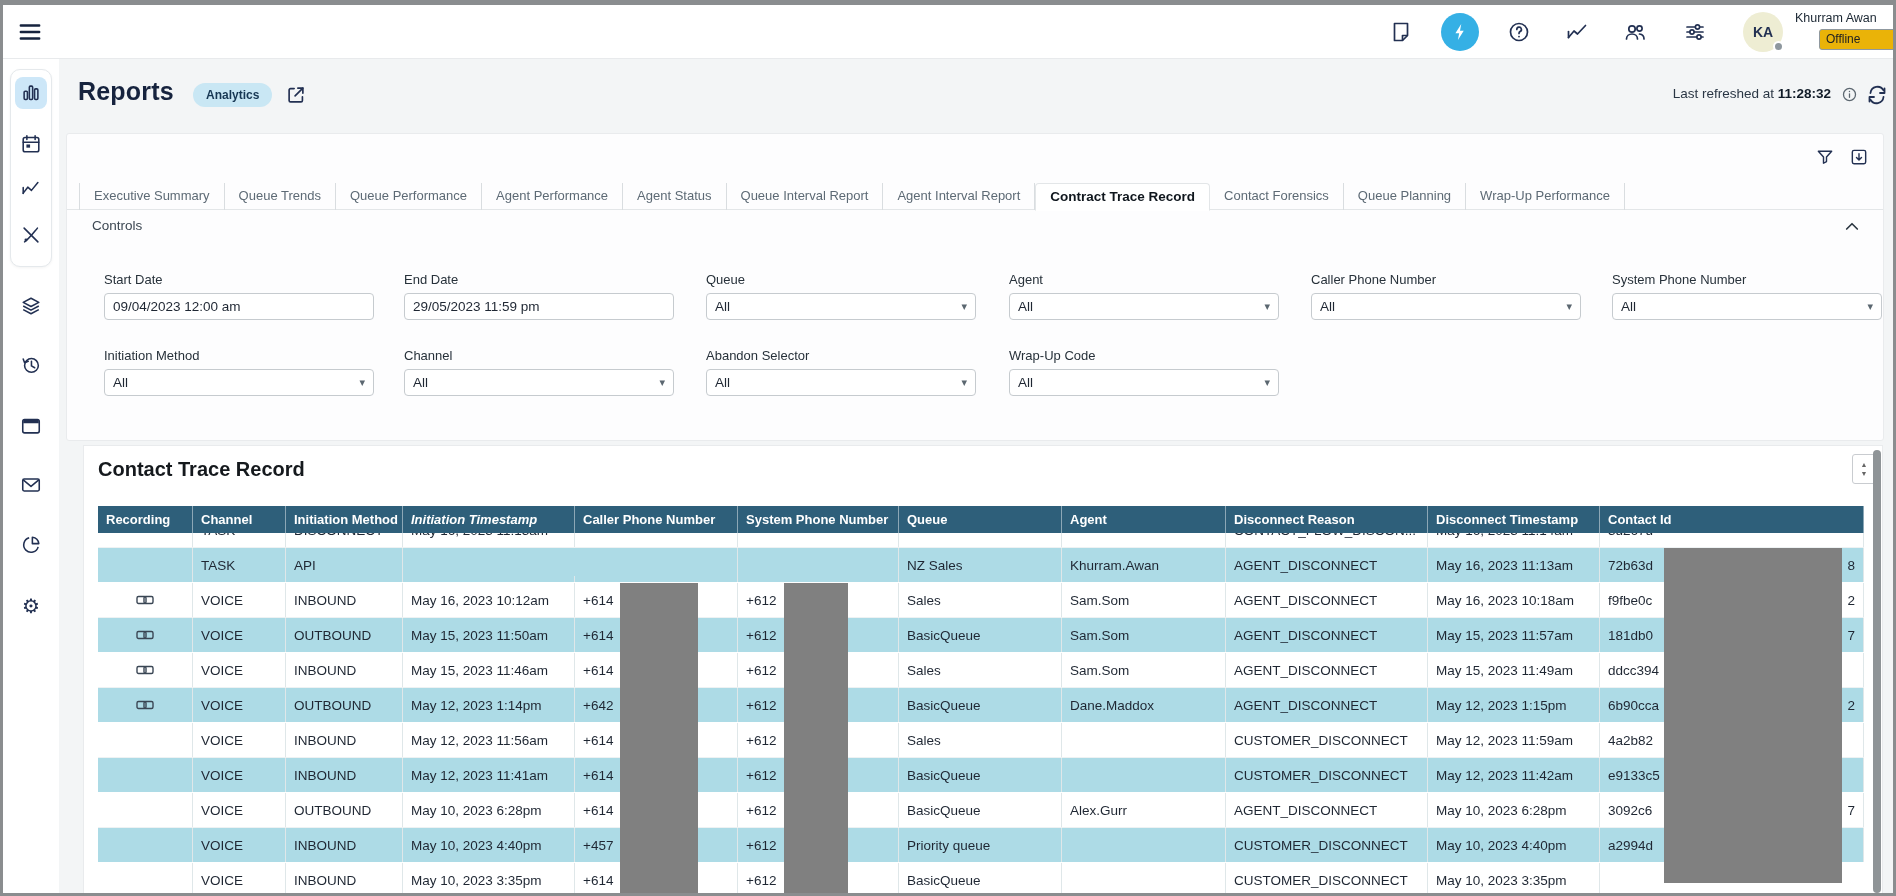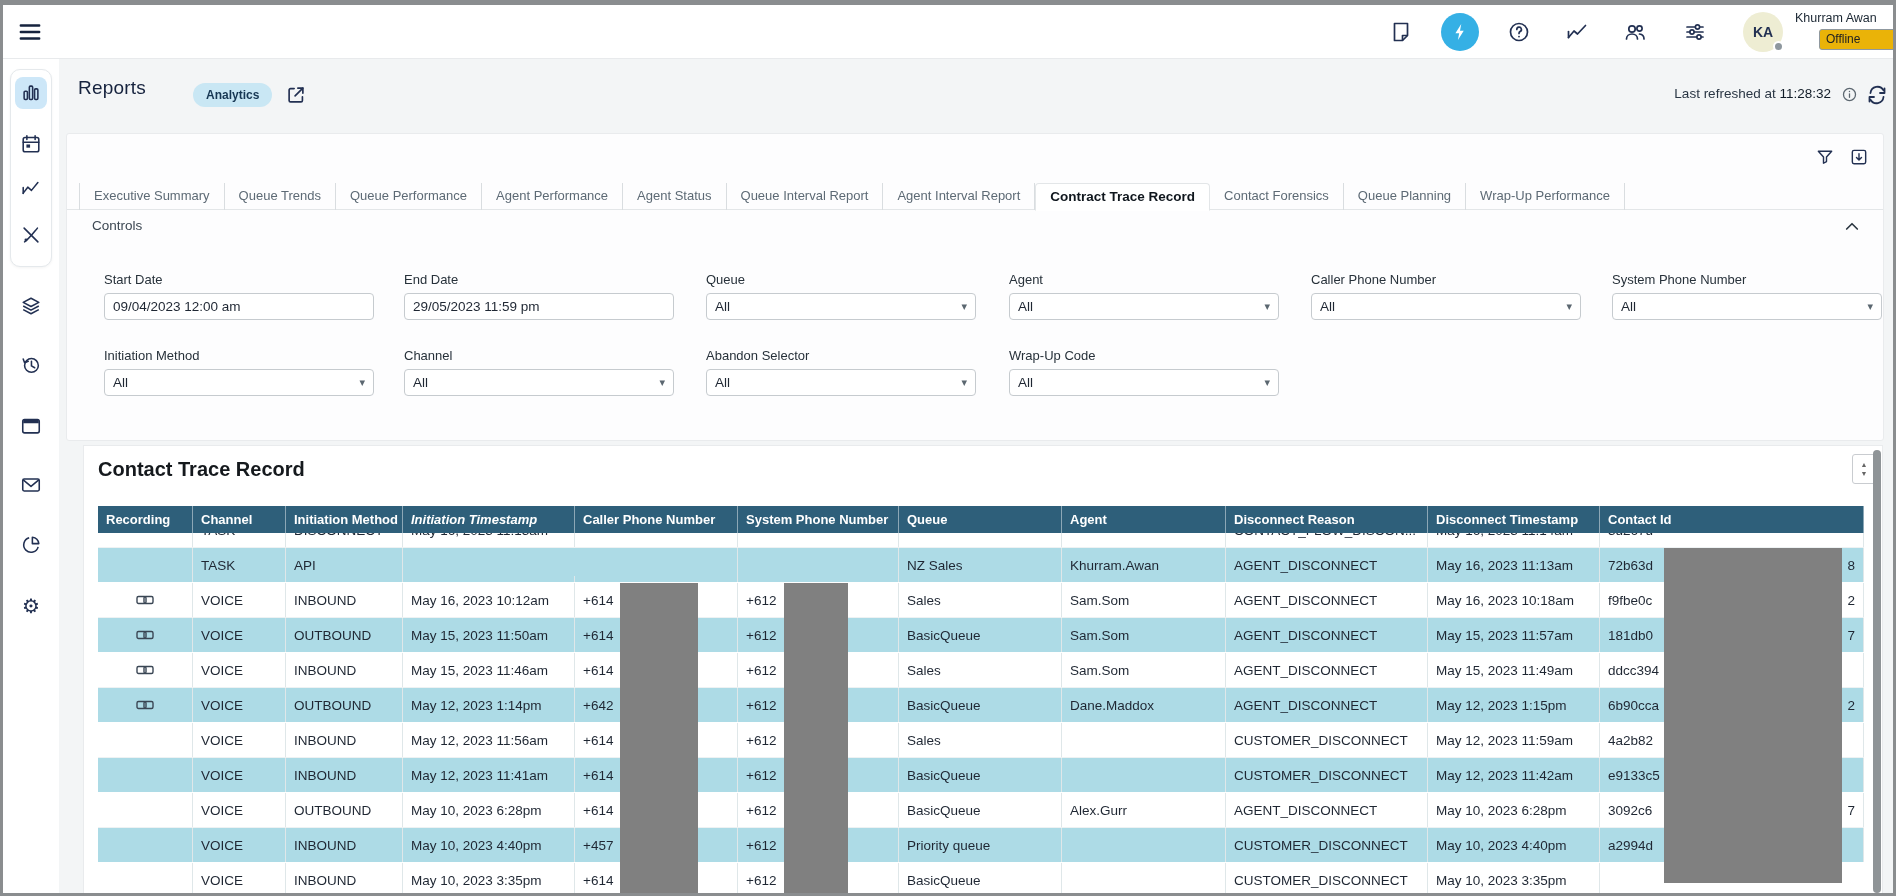--- a/index.html
+++ b/index.html
@@ -23,26 +23,26 @@
   .status-select::after{content:"⌄";position:absolute;right:5px;top:-2px;font-size:11px;color:#444;}
 
   
   .sidebar{position:absolute;left:0;top:54px;width:56px;bottom:0;background:#fff;z-index:9;}
   .nav-card{position:absolute;left:7px;top:10px;width:42px;height:198px;background:#fff;border:1px solid #e5e9ec;border-radius:10px;box-shadow:0 1px 3px rgba(0,0,0,.05);}
   .nav-item{position:absolute;left:12px;width:32px;height:32px;display:flex;align-items:center;justify-content:center;border-radius:8px;color:#223052;cursor:pointer;}
   .nav-item.active{background:#cde7f8;}
   .gear-glyph{font-size:20px;line-height:20px;color:#223052;}
 
   
-  .page-title{position:absolute;left:75px;top:72px;font-size:19px;font-weight:400;color:#16233e;letter-spacing:.2px;}
+  .page-title{position:absolute;left:75px;top:72px;font-size:25px;font-weight:700;color:#16233e;letter-spacing:.2px;}
   .badge{position:absolute;left:190px;top:78px;height:24px;line-height:24px;padding:0 13px;background:#c9e7f4;color:#173753;
          font-size:12px;font-weight:700;border-radius:12px;}
   .ext-link{position:absolute;left:282px;top:79px;width:22px;height:22px;color:#223052;cursor:pointer;}
   .refreshed{position:absolute;left:1600px;top:81px;width:228px;text-align:right;font-size:13.5px;color:#2a3644;white-space:nowrap;}
-  .refreshed b{font-weight:400;color:#111c28;}
+  .refreshed b{font-weight:700;color:#111c28;}
   .info-ic{position:absolute;left:1838px;top:81px;width:17px;height:17px;color:#5c6770;}
   .refresh-ic{position:absolute;left:1862px;top:78px;width:24px;height:24px;color:#223052;cursor:pointer;}
 
   
   .panel1{position:absolute;left:63px;top:128px;width:1818px;height:308px;background:#fdfdfe;border:1px solid #e9ebed;border-radius:3px;}
   .p1-icons{position:absolute;top:13px;right:14px;display:flex;gap:14px;color:#223052;}
   .p1-icons .ic{width:20px;height:20px;cursor:pointer;}
   .tab-line{position:absolute;left:0;right:0;top:75px;border-top:1px solid #e3e6e8;}
   .tab-bar{position:absolute;left:12px;top:49px;height:27px;display:flex;z-index:2;}
   .tab{padding:0 14px;line-height:26px;font-size:13px;color:#5d6a75;border-right:1px solid #d9dde0;white-space:nowrap;cursor:pointer;}

